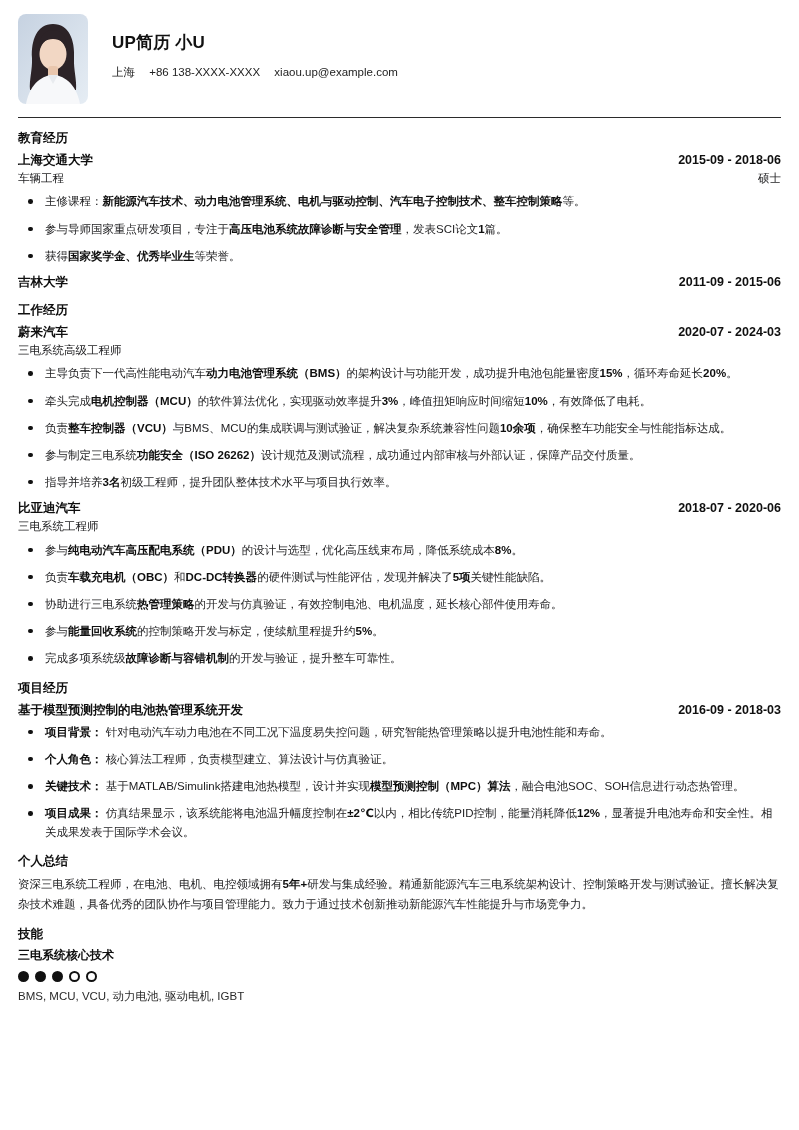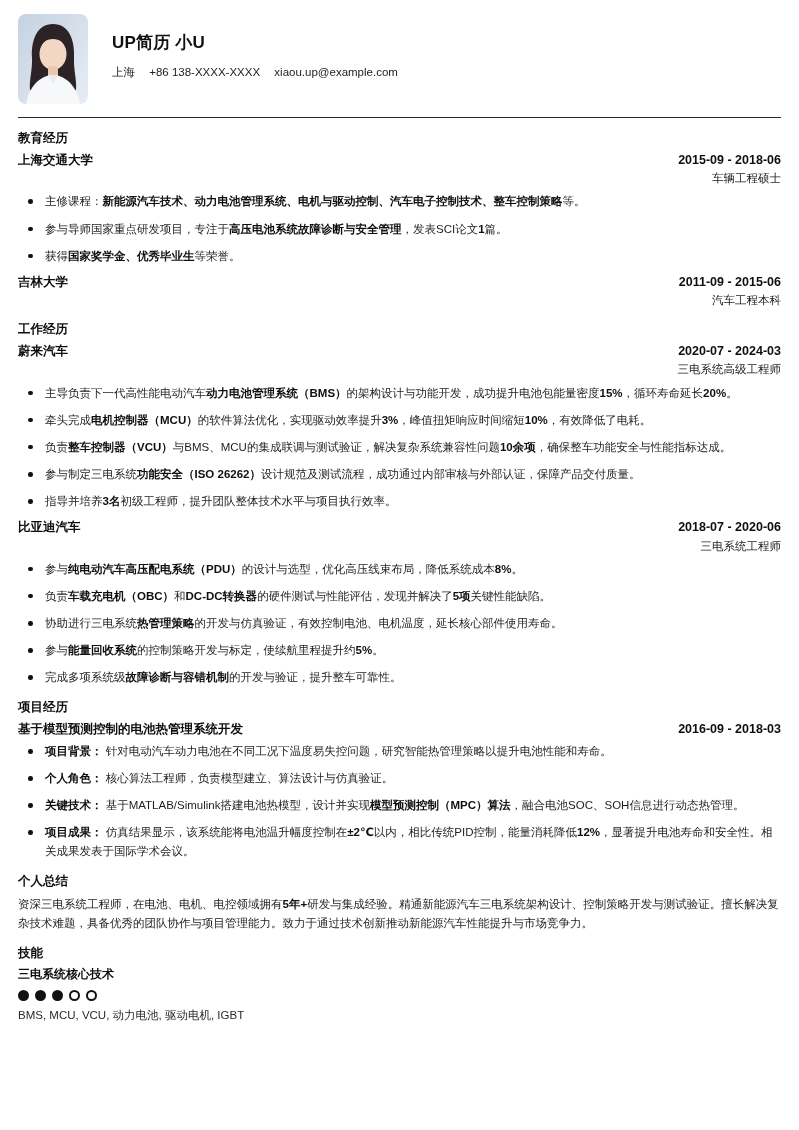--- a/index.html
+++ b/index.html
@@ -25,21 +25,21 @@
   .header-divider {
     border:none; border-top:1.6px solid #2b2b2b; margin-top:13px;
   }
 
   
   .section-title { font-size:12.5px; font-weight:700; color:#0f0f0f; margin:12px 0 2px 0; line-height:1.35; }
   .entry { margin-bottom:3px; }
   .entry-head { display:flex; justify-content:space-between; align-items:flex-start; margin-top:5px; }
   .entry-title { font-size:12.5px; font-weight:700; color:#0f0f0f; line-height:1.3; }
   .entry-date  { font-size:12.5px; font-weight:700; color:#0f0f0f; line-height:1.3; white-space:nowrap; }
-  .entry-sub { display:flex; justify-content:flex-end; margin-top:2px; font-size:11.5px; color:#1d1d1f; line-height:1.5; }
+  .entry-sub { display:flex; justify-content:space-between; margin-top:2px; font-size:11.5px; color:#1d1d1f; line-height:1.5; }
 
   ul.bullets { list-style:none; margin:5px 0 0 0; }
   ul.bullets li {
     position:relative; padding-left:27px; font-size:11.5px; line-height:1.62;
     margin-bottom:8.5px; color:#1d1d1f;
   }
   ul.bullets li::before {
     content:""; position:absolute; left:10px; top:7px;
     width:4.6px; height:4.6px; border-radius:50%; background:#111;
   }
@@ -105,24 +105,20 @@
         <li>主修课程：<b>新能源汽车技术、动力电池管理系统、电机与驱动控制、汽车电子控制技术、整车控制策略</b>等。</li>
         <li>参与导师国家重点研发项目，专注于<b>高压电池系统故障诊断与安全管理</b>，发表SCI论文<b>1</b>篇。</li>
         <li>获得<b>国家奖学金、优秀毕业生</b>等荣誉。</li>
       </ul>
     </div>
 
     <div class="entry">
       <div class="entry-head">
         <span class="entry-title">吉林大学</span>
         <span class="entry-date">2011-09 - 2015-06</span>
-      </div>
-      <div class="entry-sub">
-        <span>汽车工程</span>
-        <span>本科</span>
       </div>
     </div>
   </div>
 
   <div class="section">
     <div class="section-title">工作经历</div>
 
     <div class="entry">
       <div class="entry-head">
         <span class="entry-title">蔚来汽车</span>

